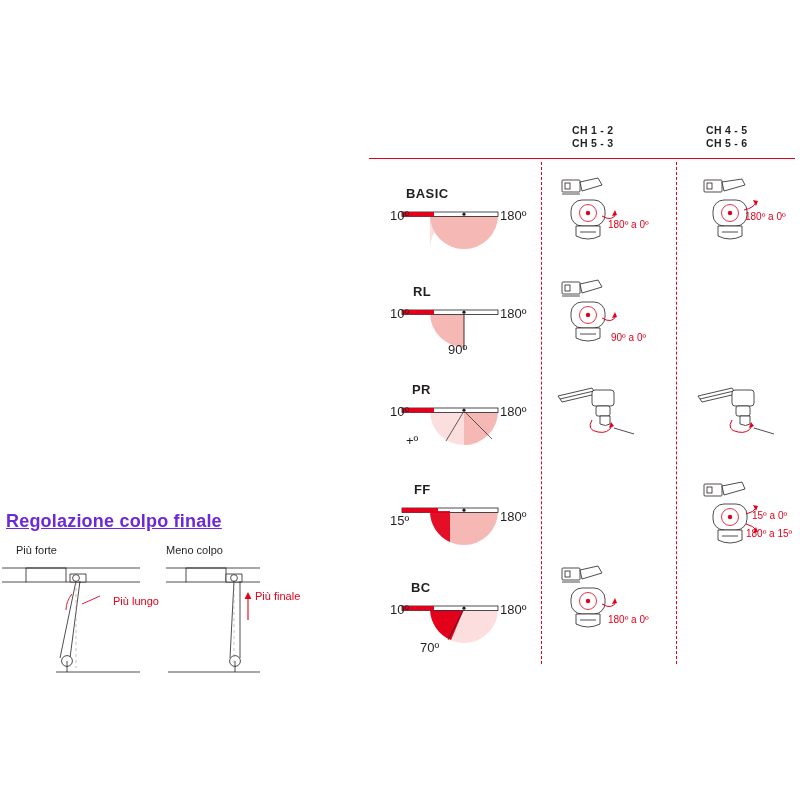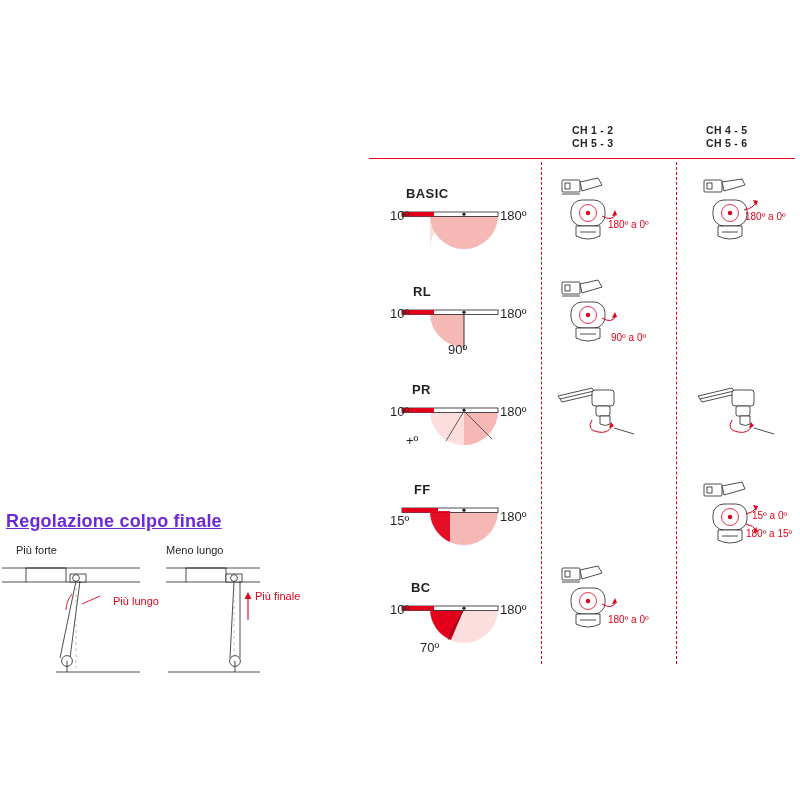--- a/index.html
+++ b/index.html
@@ -293,21 +293,21 @@
       <line x1="22" y1="58" x2="38" y2="58"></line>
     </g>
     <path d="M44 42 q10 6 14 -2" stroke="#e2001a" stroke-width="1" fill="none"></path>
     <path d="M57 36 l2 5 -5 1 z" fill="#e2001a"></path>
   </svg>
   <div class="ang-red" style="left:608px; top:614px;">180º a 0º</div>
 
   <div class="left-title">Regolazione colpo finale</div>
 
   <div class="left-sub" style="left:16px; top:544px;">Più forte</div>
-  <div class="left-sub" style="left:166px; top:544px;">Meno lungo</div>
+  <div class="left-sub" style="left:166px; top:544px;">Meno colpo</div>
 
   <svg class="abs" style="left:0px; top:560px;" width="160" height="118">
     <g stroke="#231f20" stroke-width="0.8" fill="none">
       <line x1="2" y1="8" x2="140" y2="8"></line>
       <rect x="26" y="8" width="40" height="14"></rect>
       <line x1="2" y1="22" x2="26" y2="22"></line>
       <line x1="66" y1="22" x2="140" y2="22"></line>
       <path d="M70 14 L86 14 L86 22 L70 22 Z" fill="#ffffff"></path>
       <circle cx="76" cy="18" r="3.4" fill="#ffffff"></circle>
       <path d="M76 21 L60 98" stroke="#231f20"></path>

